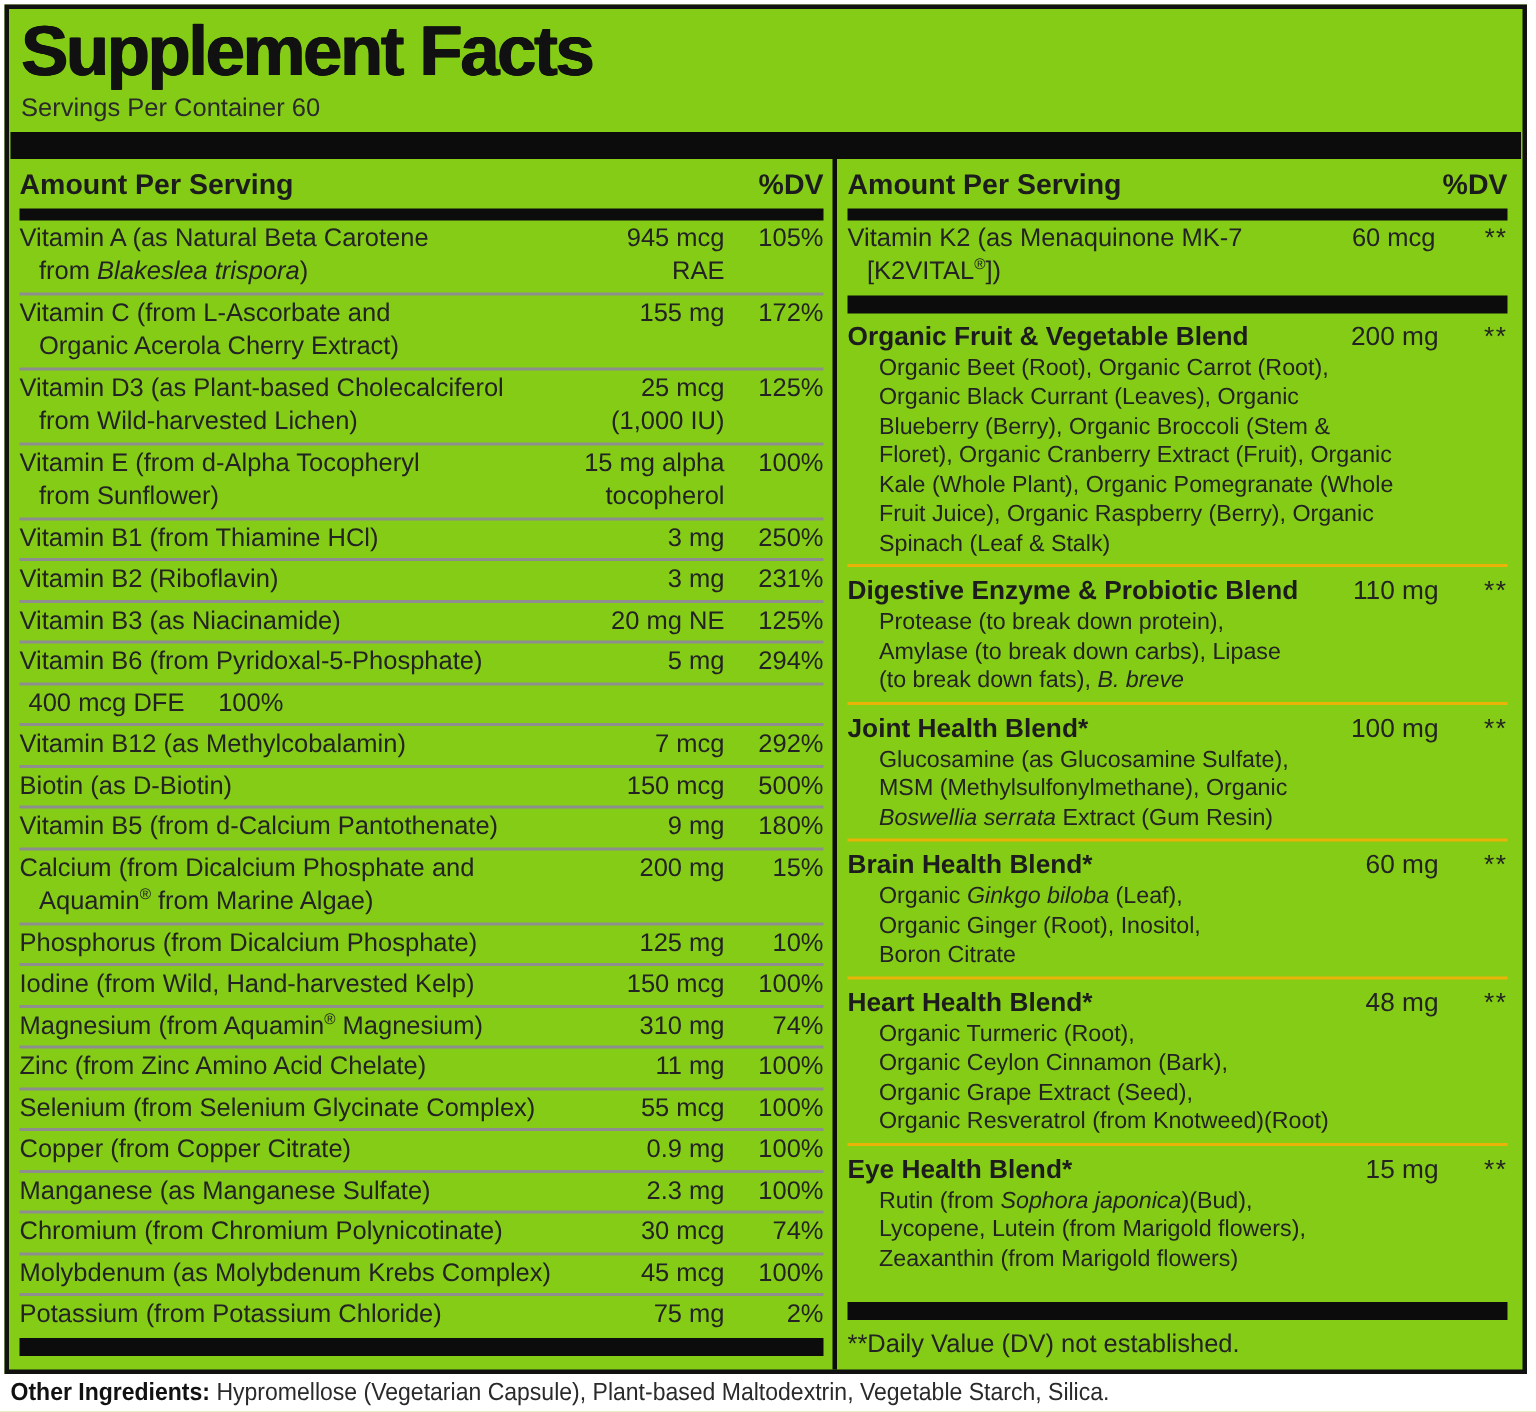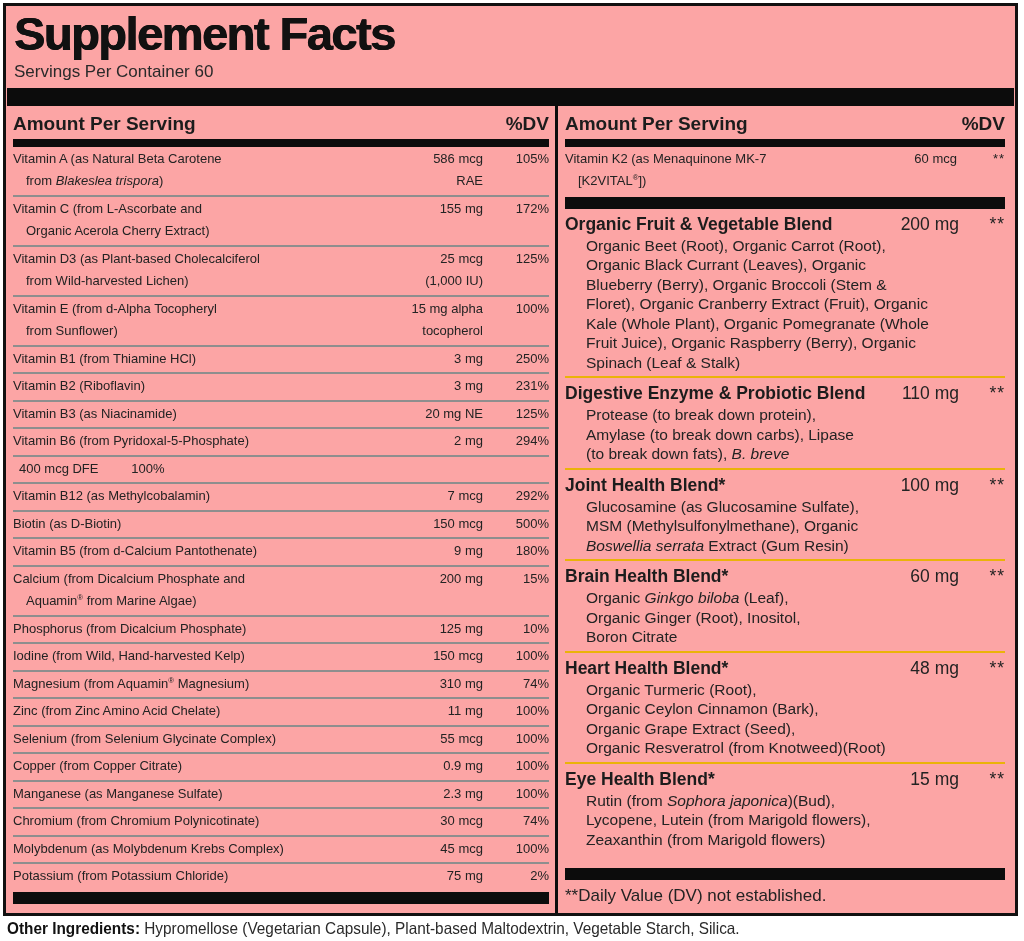--- a/index.html
+++ b/index.html
@@ -1,42 +1,42 @@
 <!DOCTYPE html>
 <html><head>
 <meta charset="utf-8">
 <style>
   html,body{margin:0;padding:0;background:#ffffff;}
   body{width:1024px;height:941px;font-family:"Liberation Sans",sans-serif;color:#232323;
        -webkit-font-smoothing:antialiased;}
   .page{position:relative;width:1024px;height:941px;overflow:hidden;}
 
   .panel{position:absolute;left:3px;top:3px;width:1015px;height:913px;border:3px solid #111;
-         box-sizing:border-box;display:flex;flex-direction:column;background:#fca5a5;}
+         box-sizing:border-box;display:flex;flex-direction:column;background:#84cc16;}
 
   .panel-head{padding:2px 8px 0 8px;}
   .title{font-size:47px;font-weight:bold;letter-spacing:-1.5px;line-height:1.12;color:#111;
          text-shadow:0.6px 0 0 currentColor,-0.3px 0 0 currentColor;}
   .serving-line{font-size:17px;line-height:22px;color:#2a2a2a;}
   .serving-line:first-of-type{margin-top:5px;}
 
   .bar-top{height:18px;background:#0c0c0c;margin:5px 1px 0 1px;}
 
   .cols{flex:1;display:flex;min-height:0;}
   .col{display:flex;flex-direction:column;box-sizing:border-box;min-width:0;}
   .col-left{width:549px;padding:0 6px 9px 7px;}
   .vdivider{width:3px;background:#0c0c0c;}
   .col-right{flex:1;padding:0 10px 5px 7px;}
 
   .col-header{display:flex;justify-content:space-between;align-items:flex-end;
               font-weight:bold;font-size:19px;color:#1c1c1c;padding:7px 0 4px 0;}
   .bar-med{height:8px;background:#0c0c0c;}
 
   .rows{display:block;}
-  .row{display:flex;align-items:flex-start;padding:1px 0 2px 0;font-size:13px;line-height:22.5px;}
+  .row{display:flex;align-items:flex-start;padding:1px 0 2px 0;font-size:17px;line-height:22.5px;}
   .rows .row + .row{border-top:2px solid #8e8e8e;}
   .row .name{flex:1;white-space:pre-line;padding-left:13px;text-indent:-13px;}
   .row .amt{text-align:right;white-space:pre-line;margin-left:6px;}
   .row .dv{width:64px;text-align:right;margin-left:2px;}
   .col-right .row .dv{width:46px;letter-spacing:1px;}
 
   .bar-bottom{margin-top:auto;height:12px;background:#0c0c0c;}
 
   .bar-sep{height:12px;background:#0c0c0c;margin-top:2px;}
 
@@ -77,21 +77,21 @@
       <div class="col col-left">
         <div class="col-header">
           <span>Amount Per Serving</span>
           <span>%DV</span>
         </div>
         <div class="bar-med"></div>
         <div class="rows" id="left-rows">
             <div class="row">
               <div class="name">Vitamin A (as Natural Beta Carotene
 from <i>Blakeslea trispora</i>)</div>
-              <div class="amt">586 mcg
+              <div class="amt">945 mcg
 RAE</div>
               <div class="dv">105%</div>
             </div>
             <div class="row">
               <div class="name">Vitamin C (from L-Ascorbate and
 Organic Acerola Cherry Extract)</div>
               <div class="amt">155 mg</div>
               <div class="dv">172%</div>
             </div>
             <div class="row">
@@ -118,21 +118,21 @@
               <div class="amt">3 mg</div>
               <div class="dv">231%</div>
             </div>
             <div class="row">
               <div class="name">Vitamin B3 (as Niacinamide)</div>
               <div class="amt">20 mg NE</div>
               <div class="dv">125%</div>
             </div>
             <div class="row">
               <div class="name">Vitamin B6 (from Pyridoxal-5-Phosphate)</div>
-              <div class="amt">2 mg</div>
+              <div class="amt">5 mg</div>
               <div class="dv">294%</div>
             </div>
             <div class="row">
               <div class="amt">400 mcg DFE</div>
               <div class="dv">100%</div>
             </div>
             <div class="row">
               <div class="name">Vitamin B12 (as Methylcobalamin)</div>
               <div class="amt">7 mcg</div>
               <div class="dv">292%</div>

